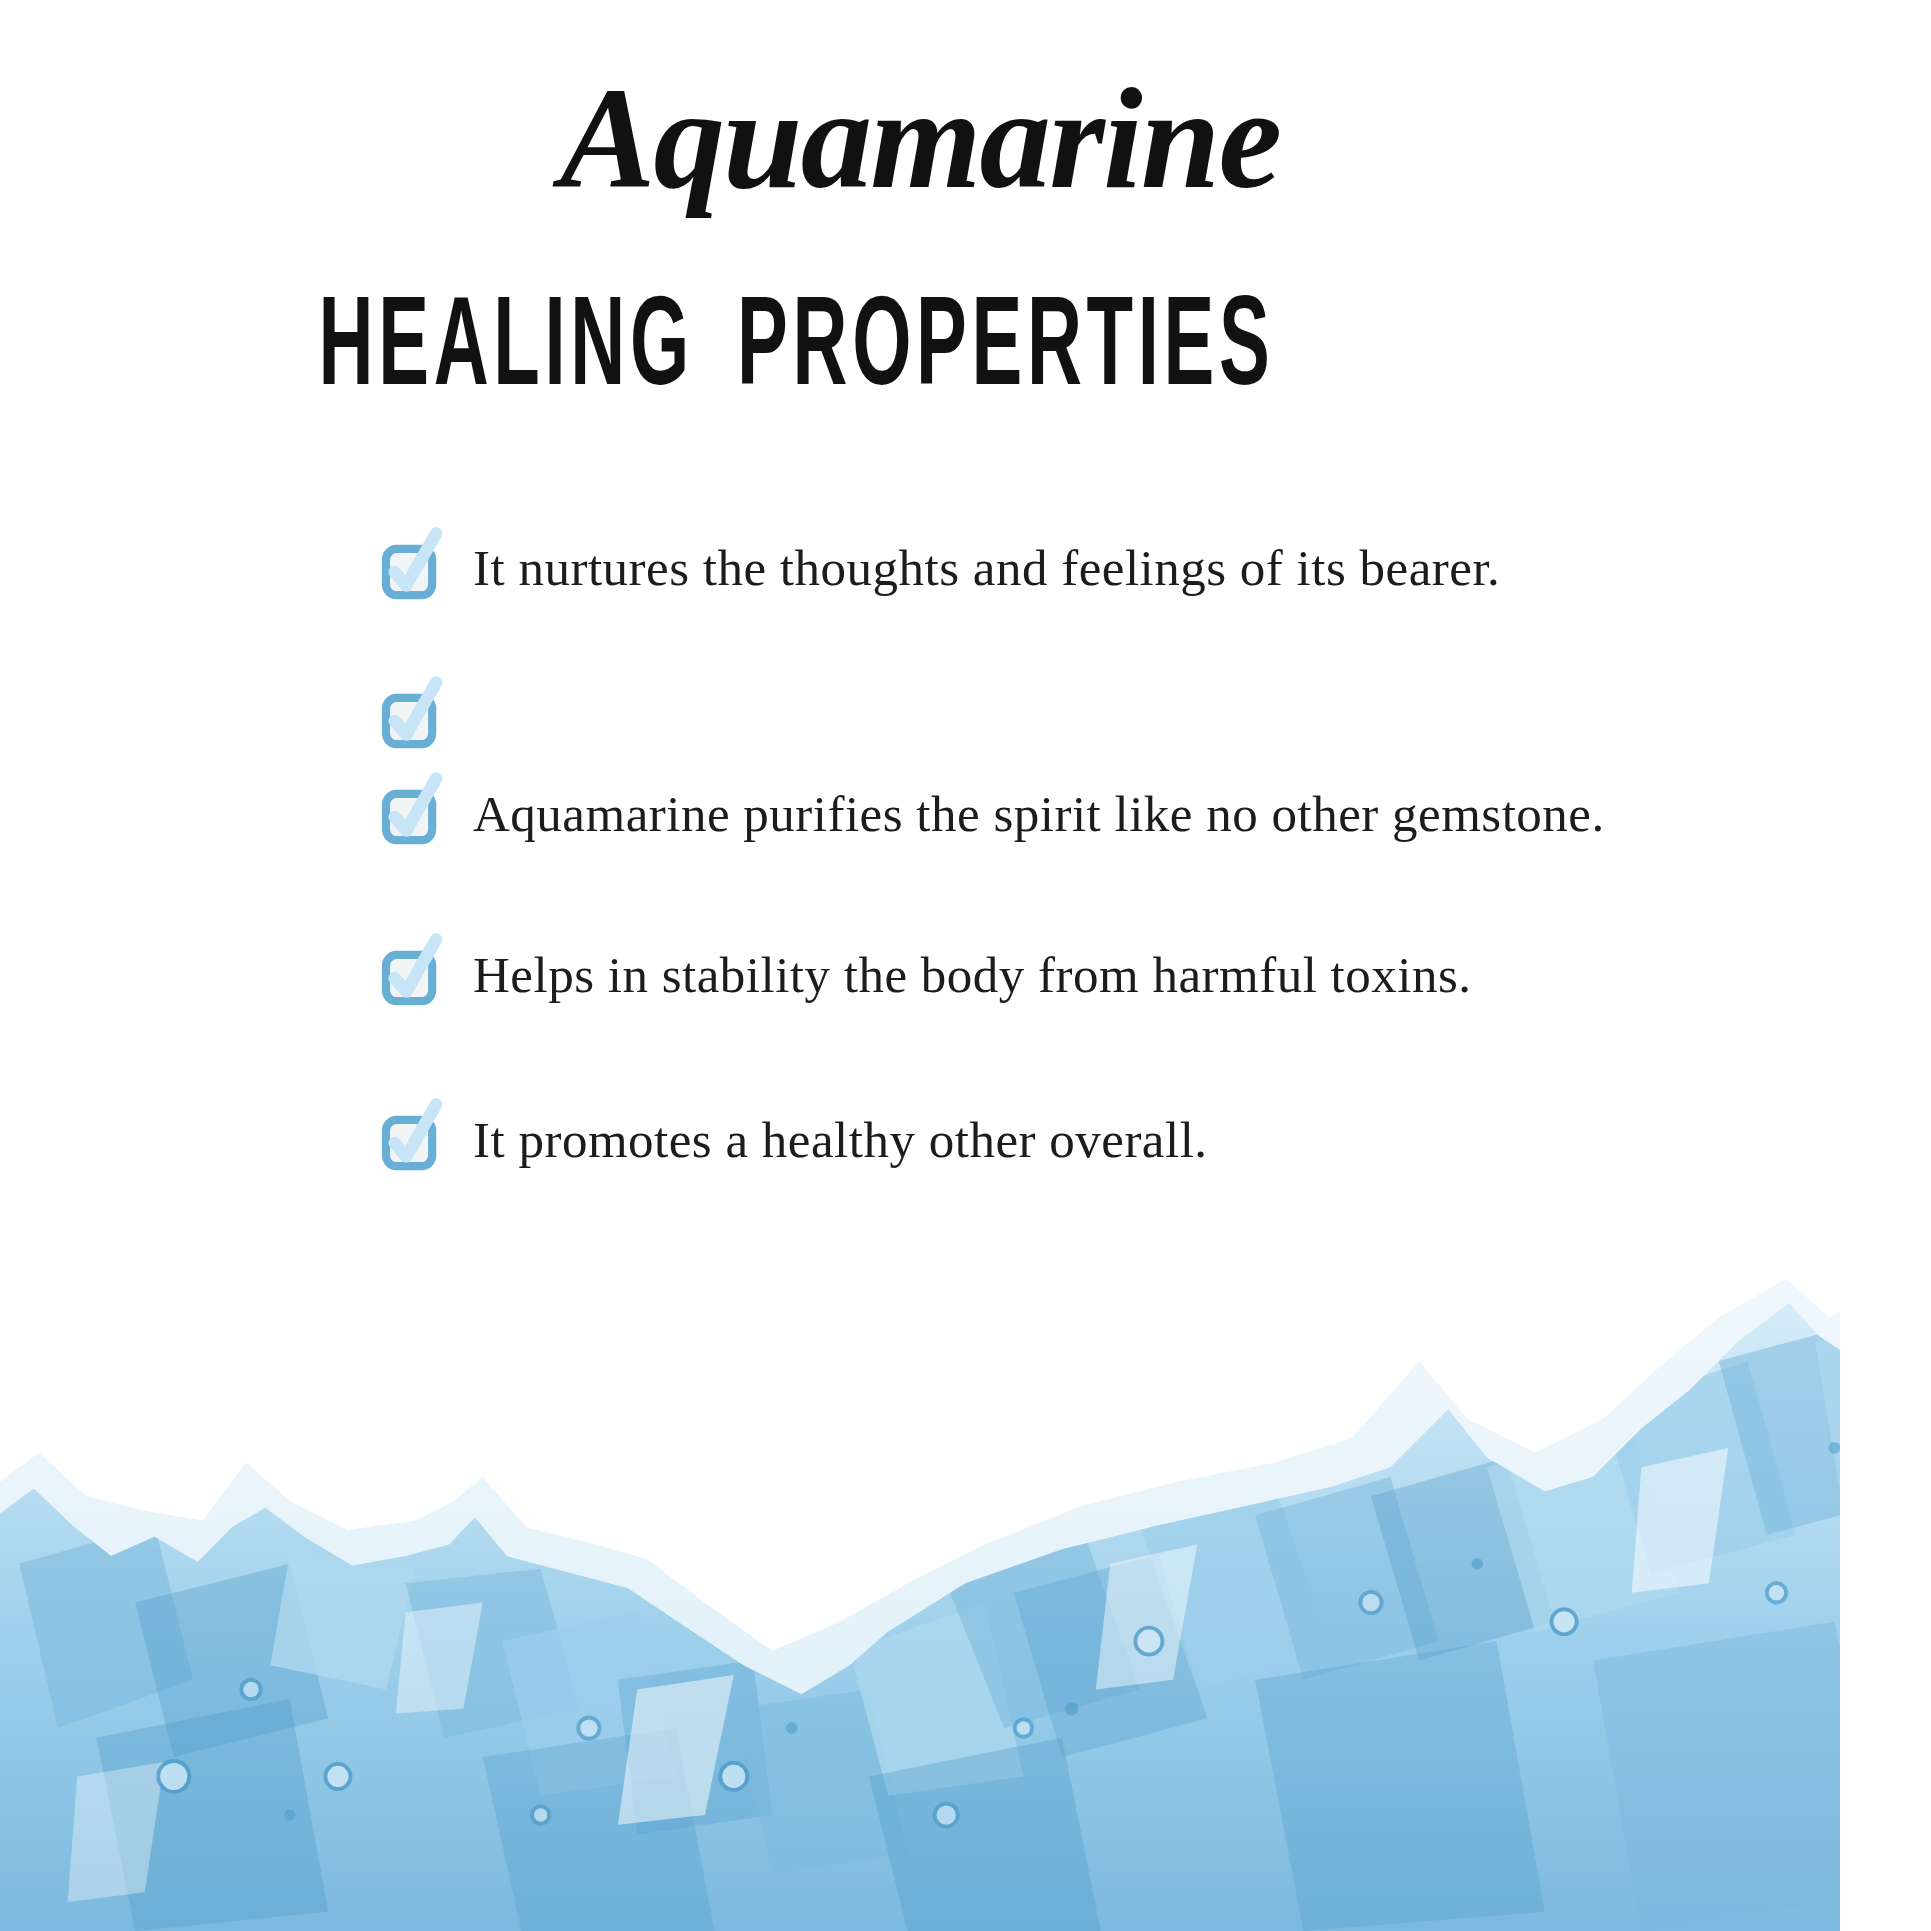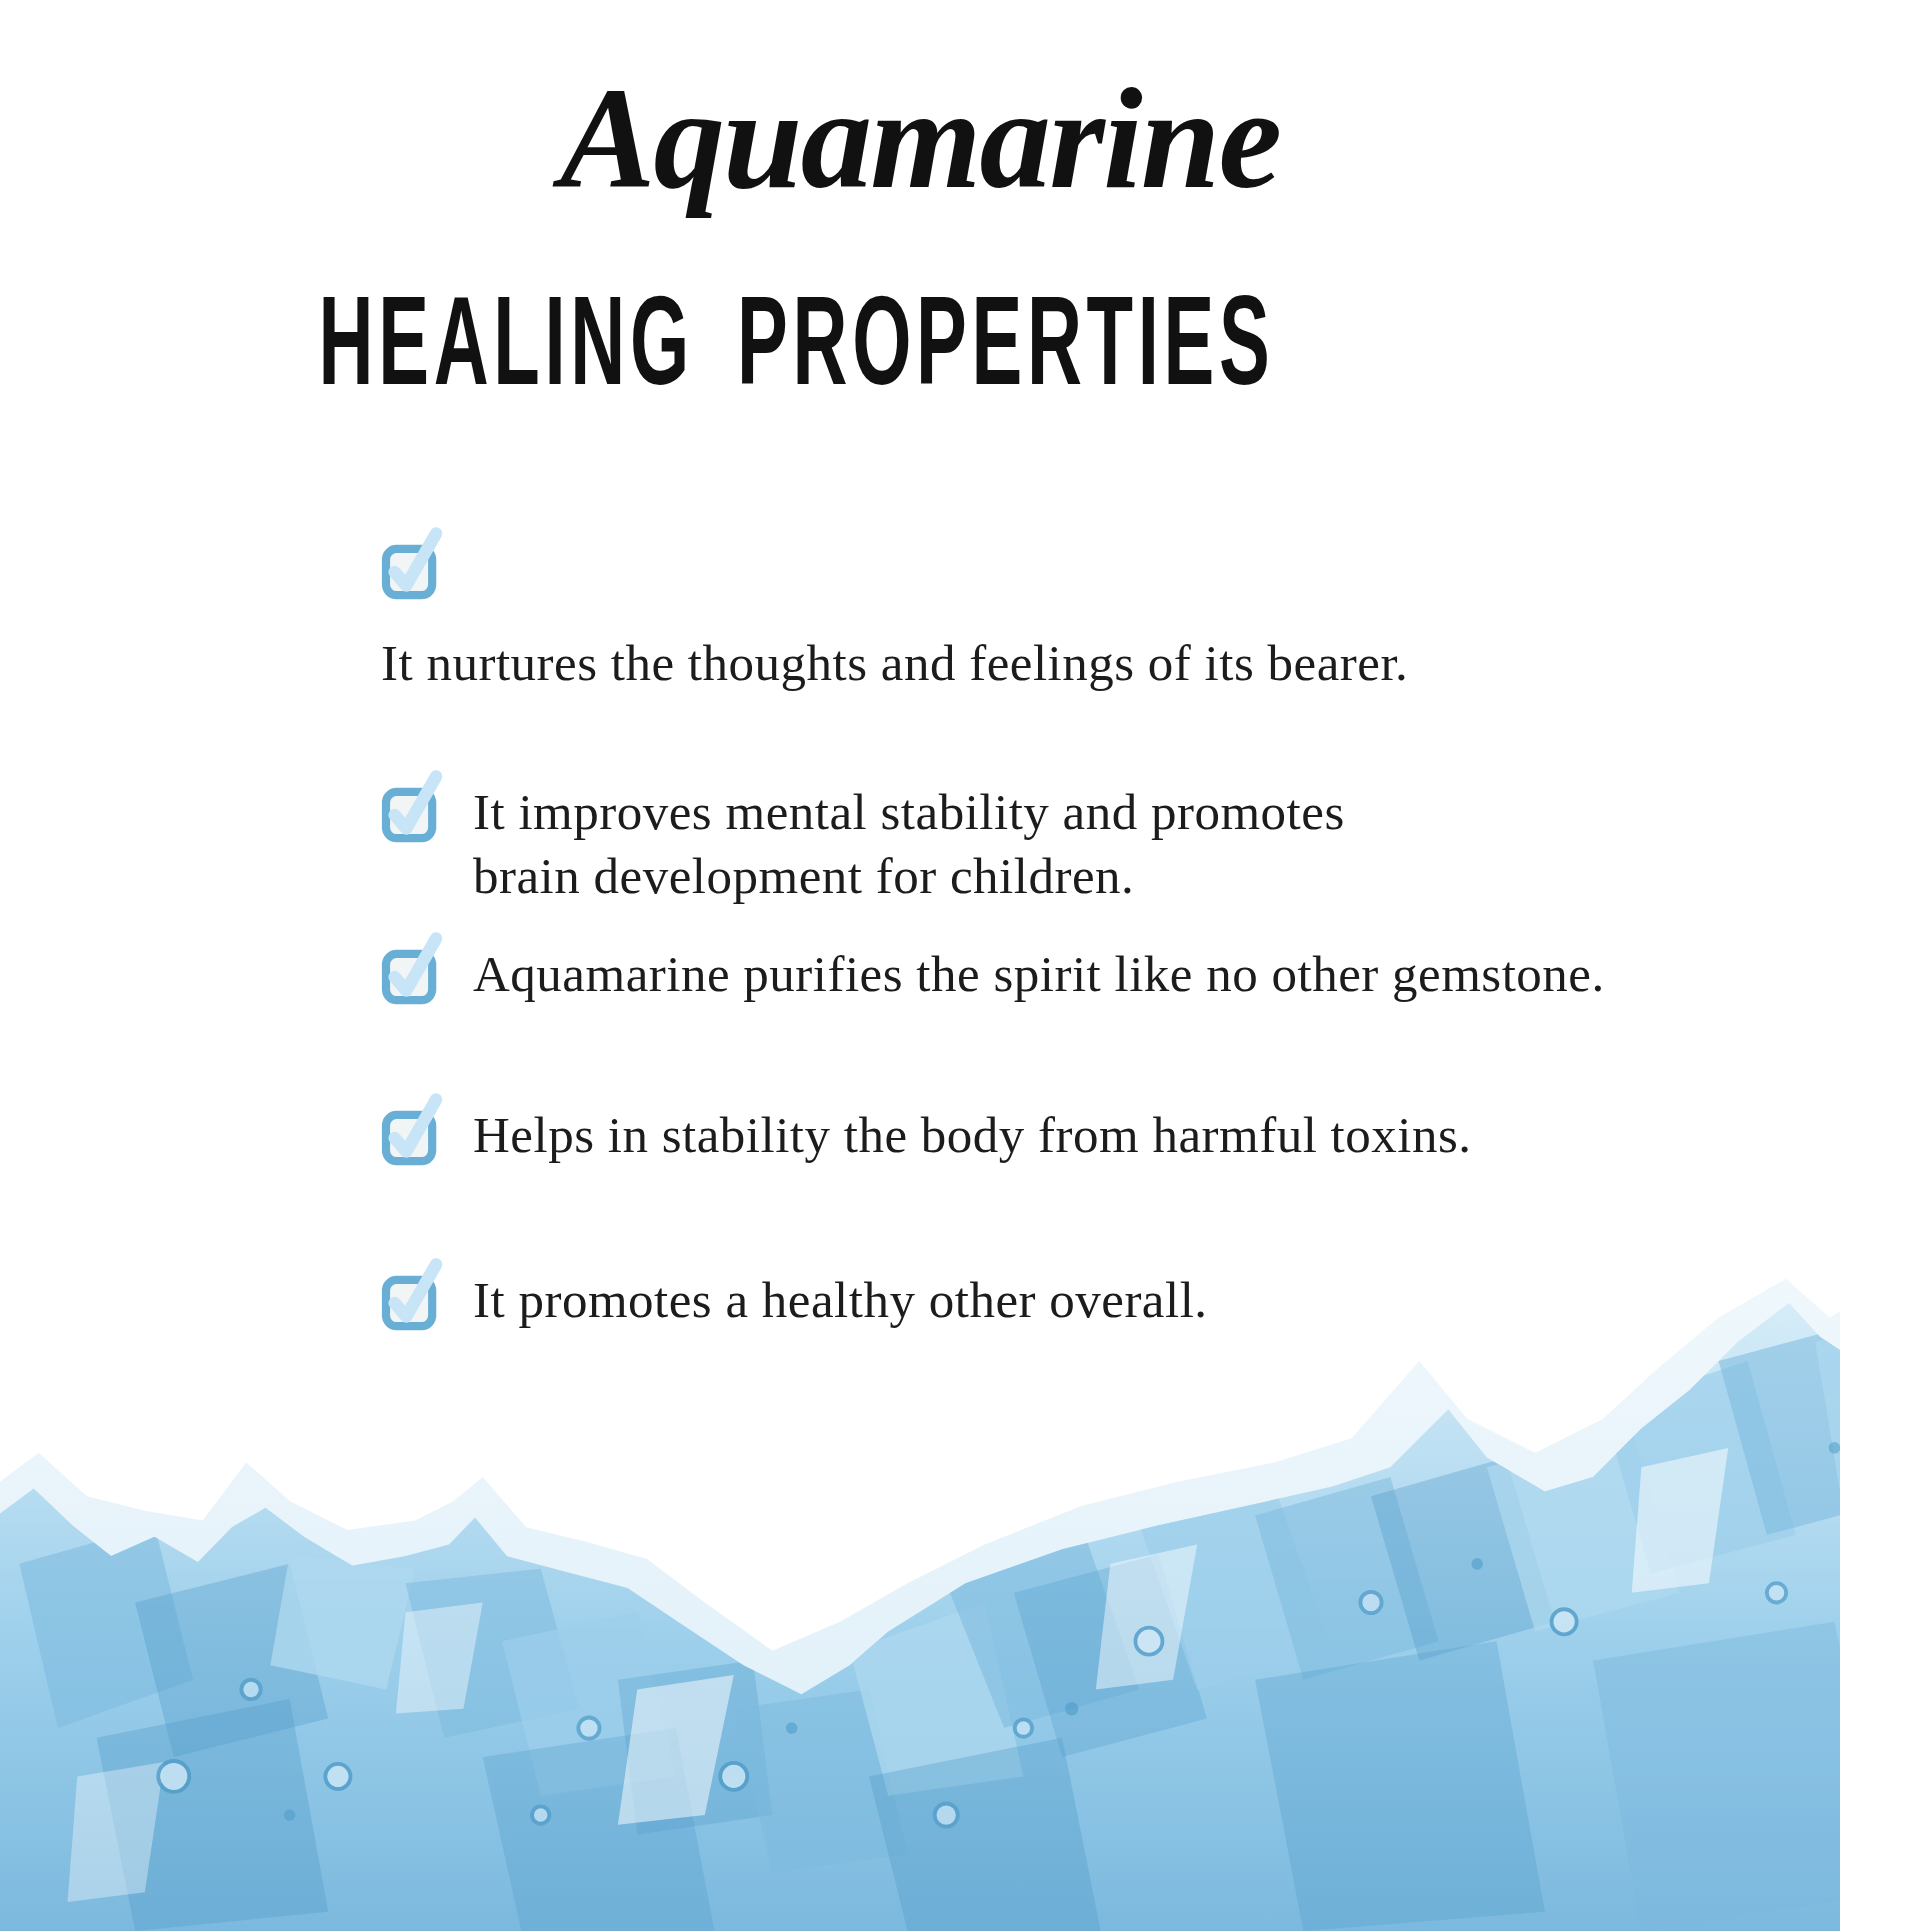--- a/index.html
+++ b/index.html
@@ -44,21 +44,21 @@
   .checklist{
     position:absolute;top:536px;left:381px;width:1371px;
   }
   .check-item{display:flex;align-items:flex-start;gap:32px;}
   .check-item .box-icon{flex:none;margin-top:-14.5px;overflow:visible;}
   .item-text{
     font-size:51px;line-height:64px;letter-spacing:0.5px;
     white-space:pre-line;color:var(--text-color);
     font-family:"Liberation Serif",serif;
   }
-  .mb1{margin-bottom:85px;flex-direction:column;}
+  .mb1{margin-bottom:85px;}
   .mb2{margin-bottom:34px;}
   .mb3{margin-bottom:97px;margin-top:23px;}
   .mb4{margin-bottom:101px;}
   .ice{position:absolute;left:0;bottom:0;width:1931px;height:657px;}
 </style>
 </head>
 <body>
 
 <div class="canvas">
 
@@ -76,22 +76,20 @@
         <path d="M14,52 L26,66 L57,12" fill="none" style="stroke:var(--checkmark)" stroke-width="13" stroke-linecap="round" stroke-linejoin="round"></path>
       </svg>
       <div class="item-text">It nurtures the thoughts and feelings of its bearer.</div>
     </div>
 
     <div class="check-item mb2">
       <svg class="box-icon" width="60" height="77" viewBox="0 0 62 80">
         <rect x="5" y="28" width="48" height="48" rx="11" style="fill:var(--checkbox-fill);stroke:var(--checkbox-border)" stroke-width="8.5"></rect>
         <path d="M14,52 L26,66 L57,12" fill="none" style="stroke:var(--checkmark)" stroke-width="13" stroke-linecap="round" stroke-linejoin="round"></path>
       </svg>
-      <div class="item-text">It improves mental stability and promotes
-brain development for children.</div>
     </div>
 
     <div class="check-item mb3">
       <svg class="box-icon" width="60" height="77" viewBox="0 0 62 80">
         <rect x="5" y="28" width="48" height="48" rx="11" style="fill:var(--checkbox-fill);stroke:var(--checkbox-border)" stroke-width="8.5"></rect>
         <path d="M14,52 L26,66 L57,12" fill="none" style="stroke:var(--checkmark)" stroke-width="13" stroke-linecap="round" stroke-linejoin="round"></path>
       </svg>
       <div class="item-text">Aquamarine purifies the spirit like no other gemstone.</div>
     </div>
 

